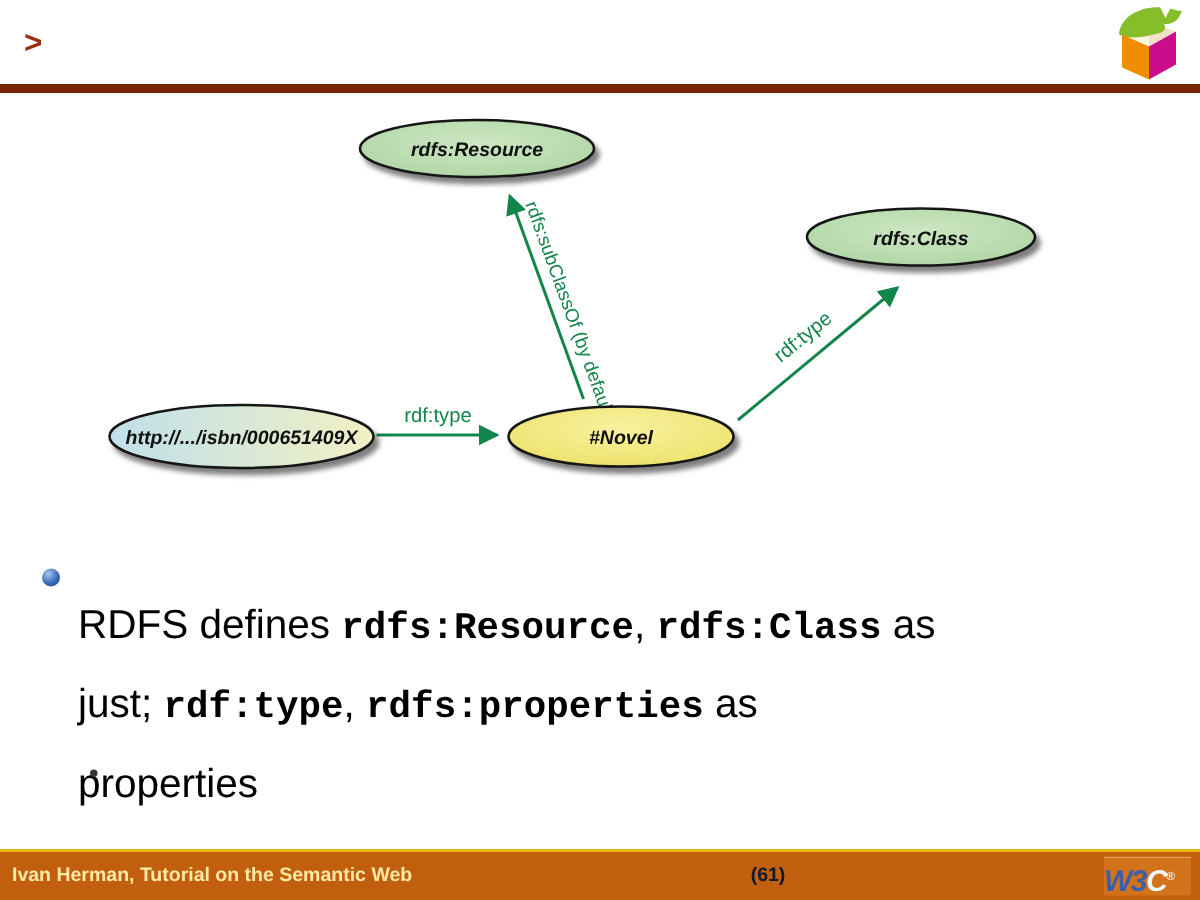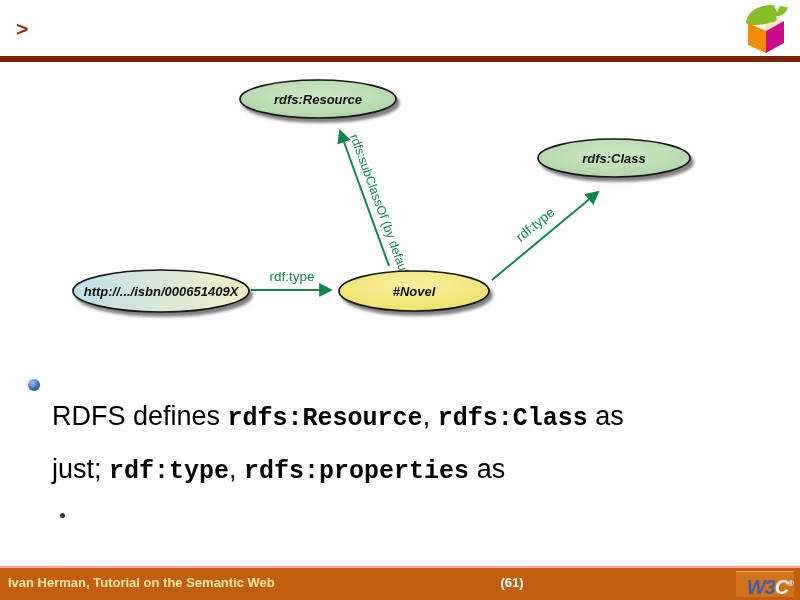--- a/index.html
+++ b/index.html
@@ -20,25 +20,25 @@
 
   
   .bullet-dot{position:absolute;left:28px;top:379px;width:12px;height:12px;border-radius:50%;
     background:radial-gradient(circle at 35% 30%, #a8c6ec, #3a6ab8 55%, #1c3f85);}
   .bullet-text{position:absolute;left:52px;top:368px;width:740px;font-size:27px;line-height:50px;color:#000;margin-top:23px;}
   .mono{font-family:"Liberation Mono",monospace;font-weight:bold;font-size:25px;}
   .sub-dot{position:absolute;left:60px;top:513px;width:5px;height:5px;border-radius:50%;background:#333;}
   .sub-text{position:absolute;left:80px;top:502px;width:700px;font-size:24px;line-height:31px;color:#000;}
 
   
-  .footer{position:absolute;left:0;top:566px;width:800px;height:34px;background:#c25f0e;border-top:2px solid #fca5a5;box-sizing:border-box;}
+  .footer{position:absolute;left:0;top:566px;width:800px;height:34px;background:#c25f0e;border-top:2px solid #eab308;box-sizing:border-box;}
   .footer-credit{position:absolute;left:8px;top:7px;font-size:13px;font-weight:bold;color:#ffe9a6;}
-  .footer-page{position:absolute;left:512px;top:7px;transform:translateX(-50%);font-size:13px;font-weight:bold;color:#ffffff;}
+  .footer-page{position:absolute;left:512px;top:7px;transform:translateX(-50%);font-size:13px;font-weight:bold;color:#0f172a;}
   .w3c-box{position:absolute;right:6px;top:3px;width:58px;height:26px;background:#d2731c;
-    box-shadow:inset 0 1px 0 rgba(255,255,255,.35);text-align:right;line-height:26px;}
+    box-shadow:inset 0 1px 0 rgba(255,255,255,.35);text-align:left;line-height:26px;}
   .w3c-text{font-size:20px;font-weight:bold;font-style:italic;letter-spacing:-1px;}
   .w3c-w3{color:#3f5ea8;}
   .w3c-c{color:#f2f5f8;}
   .w3c-sup{font-size:8px;color:#f2f5f8;vertical-align:super;font-style:normal;letter-spacing:0;}
 </style>
 </head>
 <body>
 
 <div class="slide">
 
@@ -94,20 +94,21 @@
     <text class="node-label" x="161" y="236" text-anchor="middle">http://.../isbn/000651409X</text>
 
     <ellipse cx="414" cy="231" rx="75" ry="20" fill="url(#yellowFill)" stroke="#161616" stroke-width="1.7" filter="url(#ds)"></ellipse>
     <text class="node-label" x="414" y="236" text-anchor="middle">#Novel</text>
   </svg>
 
   <span class="bullet-dot"></span>
   <div class="bullet-text">
     <div><span>RDFS defines </span><span class="mono">rdfs:Resource</span><span>, </span><span class="mono">rdfs:Class</span><span> as</span></div>
     <div><span>just; </span><span class="mono">rdf:type</span><span>, </span><span class="mono">rdfs:properties</span><span> as</span></div>
+    <div><span>properties</span></div>
   </div>
 
   <span class="sub-dot"></span>
 
   <div class="footer">
     <span class="footer-credit">Ivan Herman, Tutorial on the Semantic Web</span>
     <span class="footer-page">(61)</span>
     <div class="w3c-box"><span class="w3c-text"><span class="w3c-w3">W3</span><span class="w3c-c">C</span><span class="w3c-sup">®</span></span></div>
   </div>
 

